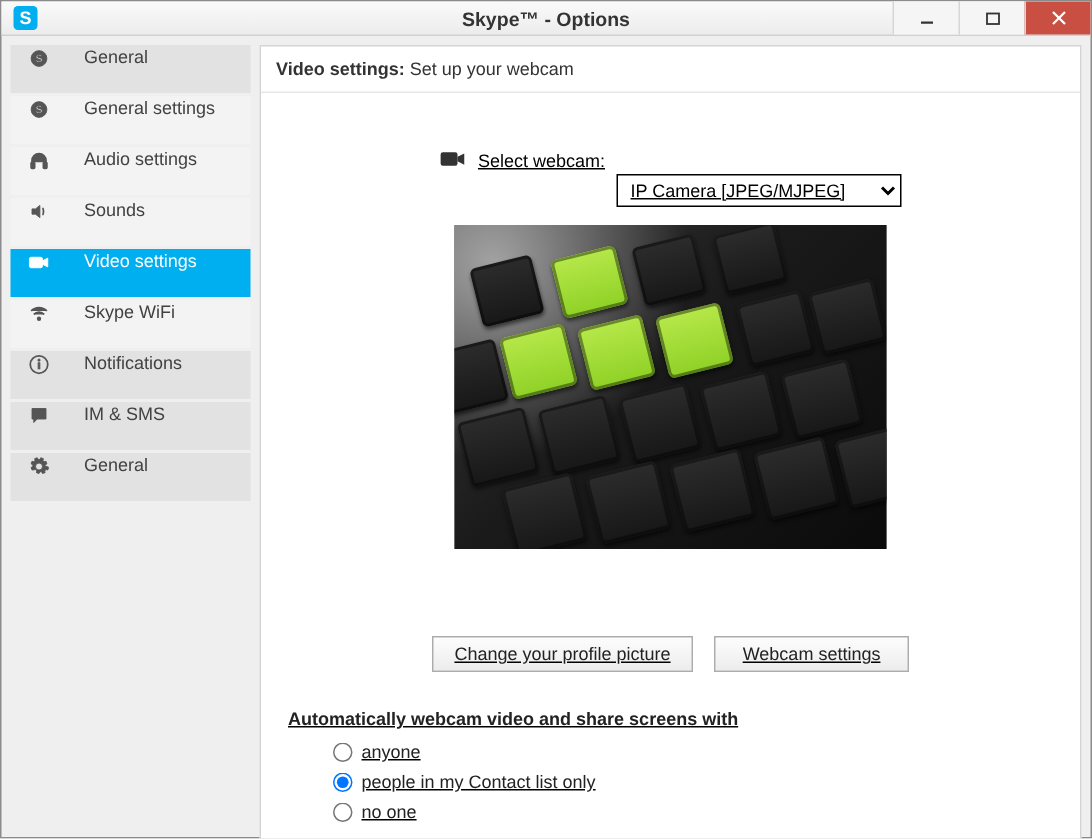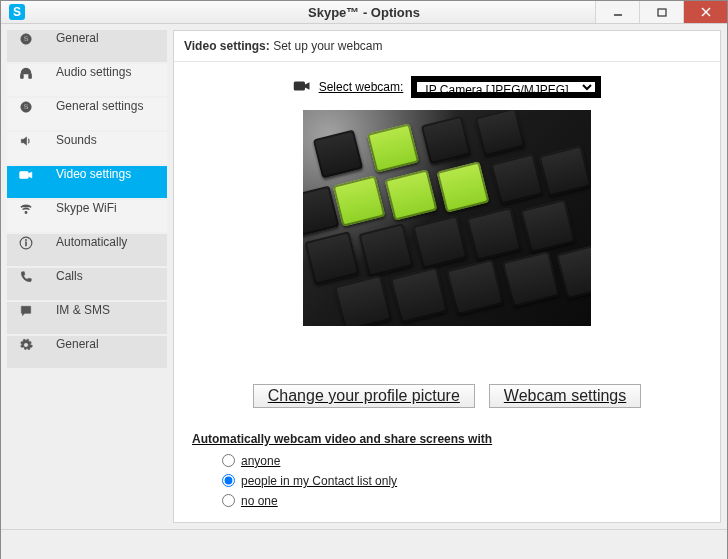--- a/index.html
+++ b/index.html
@@ -25,36 +25,36 @@
 .side-item .icon svg { width: 14px; height: 14px; stroke: #555; fill: #555; }
 .side-item.active .icon svg { stroke: #fff; fill: #fff; }
 
 .content { flex: 1; background: #fff; border: 1px solid #d4d4d4; display: flex; flex-direction: column; }
 .content-head { padding: 8px 10px; border-bottom: 1px solid #e6e6e6; color: #333; }
 .content-head b { font-weight: 600; }
 .content-body { padding: 14px 18px; flex: 1; overflow: auto; text-decoration: underline; }
 
 .webcam-row { display: flex; align-items: center; gap: 8px; justify-content: center; margin-bottom: 12px; }
 .webcam-row .cam-icon { width: 18px; height: 14px; }
-.webcam-row select { width: 190px; height: 22px; border: 6px solid #000000; background: #fff; font-size: 12px; padding: 0 4px; }
+.webcam-row select { width: 190px; height: 22px; border: 1px solid #000000; background: #fff; font-size: 12px; padding: 0 4px; margin-top: 40px; }
 
 .preview-wrap { display: flex; justify-content: center; }
 .preview { width: 288px; height: 216px; background: #111; position: relative; overflow: hidden; }
 .preview .surface { position: absolute; inset: 0; background: linear-gradient(135deg, #3a3a3a 0%, #1a1a1a 45%, #0b0b0b 100%); }
 .preview .glow { position: absolute; left: -40px; top: -40px; width: 220px; height: 220px; background: radial-gradient(circle at 30% 30%, rgba(255,255,255,0.55), rgba(255,255,255,0) 60%); }
 .key { position: absolute; border-radius: 4px; box-shadow: inset 0 0 0 2px rgba(0,0,0,0.4), 0 2px 3px rgba(0,0,0,0.6); }
 .key.dark { background: linear-gradient(#2c2c2c, #171717); }
 .key.green { background: linear-gradient(#b6e84a, #8fd126); }
 
 .button-row { display: flex; gap: 14px; justify-content: center; margin-top: 10px; }
-.btn { min-width: 130px; height: 24px; background: linear-gradient(#fdfdfd, #ececec); border: 1px solid #acacac; padding: 0 14px; font-size: 16px; color: #222; cursor: default; margin-top: 48px; }
+.btn { min-width: 130px; height: 24px; background: linear-gradient(#fdfdfd, #ececec); border: 1px solid #acacac; padding: 0 14px; font-size: 12px; color: #222; cursor: default; margin-top: 48px; }
 
 .section-title { font-weight: 600; margin-top: 24px; margin-bottom: 8px; color: #222; }
 .radio-group { display: flex; flex-direction: column; gap: 6px; padding-left: 30px; }
-.radio-group label { display: flex; align-items: flex-start; gap: 6px; color: #222; }
+.radio-group label { display: flex; align-items: flex-end; gap: 6px; color: #222; }
 .radio-group input[type=radio] { width: 13px; height: 13px; }
 
 .footer { height: 36px; border-top: 1px solid #d4d4d4; display: flex; align-items: center; justify-content: flex-end; padding: 0 12px; gap: 8px; background: #efefef; }
 .footer .btn { min-width: 80px; }
 </style>
 </head>
 <body>
 
 <div class="window">
 
@@ -90,36 +90,36 @@
           <span class="icon" style="color: rgb(85, 85, 85);">
             <svg viewBox="0 0 24 24">
               <circle cx="12" cy="12" r="9" fill="currentColor"></circle>
               <text x="12" y="16" text-anchor="middle" font-size="12" font-weight="bold" fill="#fff">S</text>
             </svg>
           </span>
           <span>General</span>
         </div>
         <div class="side-item">
           <span class="icon" style="color: rgb(85, 85, 85);">
+            <svg viewBox="0 0 24 24">
+              <circle cx="12" cy="12" r="9" fill="currentColor"></circle>
+              <text x="12" y="16" text-anchor="middle" font-size="12" font-weight="bold" fill="#fff">S</text>
+            </svg>
+          </span>
+          <span>General settings</span>
+        </div>
+        <div class="side-item">
+          <span class="icon" style="color: rgb(85, 85, 85);">
             <svg viewBox="0 0 24 24" fill="none" stroke="currentColor" stroke-width="2">
               <path d="M4 14v-2a8 8 0 0 1 16 0v2"></path>
               <rect x="3" y="14" width="4" height="7" rx="1" fill="currentColor"></rect>
               <rect x="17" y="14" width="4" height="7" rx="1" fill="currentColor"></rect>
             </svg>
           </span>
           <span>Audio settings</span>
-        </div>
-        <div class="side-item">
-          <span class="icon" style="color: rgb(85, 85, 85);">
-            <svg viewBox="0 0 24 24">
-              <circle cx="12" cy="12" r="9" fill="currentColor"></circle>
-              <text x="12" y="16" text-anchor="middle" font-size="12" font-weight="bold" fill="#fff">S</text>
-            </svg>
-          </span>
-          <span>General settings</span>
         </div>
         <div class="side-item">
           <span class="icon" style="color: rgb(85, 85, 85);">
             <svg viewBox="0 0 24 24" fill="currentColor">
               <path d="M4 9h4l5-4v14l-5-4H4z"></path>
               <path d="M16 8c1.5 1 1.5 7 0 8" fill="none" stroke="currentColor" stroke-width="2"></path>
             </svg>
           </span>
           <span>Sounds</span>
         </div>
@@ -143,29 +143,21 @@
           <span>Skype WiFi</span>
         </div>
         <div class="side-item header">
           <span class="icon" style="color: rgb(85, 85, 85);">
             <svg viewBox="0 0 24 24" fill="currentColor">
               <circle cx="12" cy="12" r="10" fill="none" stroke="currentColor" stroke-width="2"></circle>
               <rect x="11" y="10" width="2" height="7"></rect>
               <circle cx="12" cy="7" r="1.3"></circle>
             </svg>
           </span>
-          <span>Automatically</span>
-        </div>
-        <div class="side-item header">
-          <span class="icon" style="color: rgb(85, 85, 85);">
-            <svg viewBox="0 0 24 24" fill="currentColor">
-              <path d="M6 3c-1 0-2 1-2 2 0 8 7 15 15 15 1 0 2-1 2-2v-3l-5-1-2 2c-3-1-5-3-6-6l2-2-1-5H6z"></path>
-            </svg>
-          </span>
-          <span>Calls</span>
+          <span>Notifications</span>
         </div>
         <div class="side-item header">
           <span class="icon" style="color: rgb(85, 85, 85);">
             <svg viewBox="0 0 24 24" fill="currentColor">
               <path d="M4 4h16v12H10l-4 4v-4H4z"></path>
             </svg>
           </span>
           <span>IM &amp; SMS</span>
         </div>
         <div class="side-item header">

